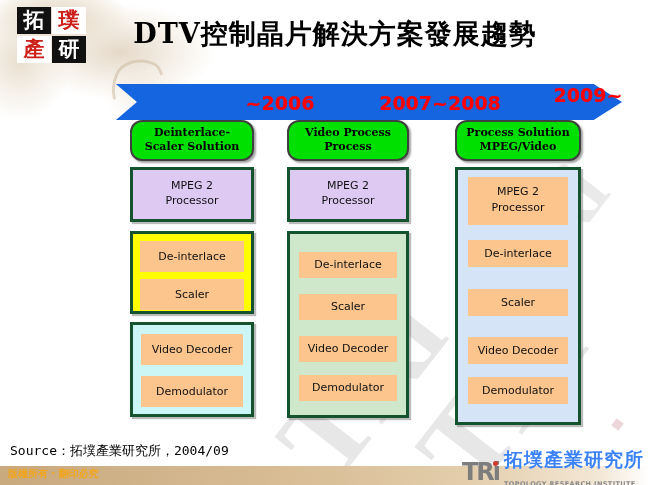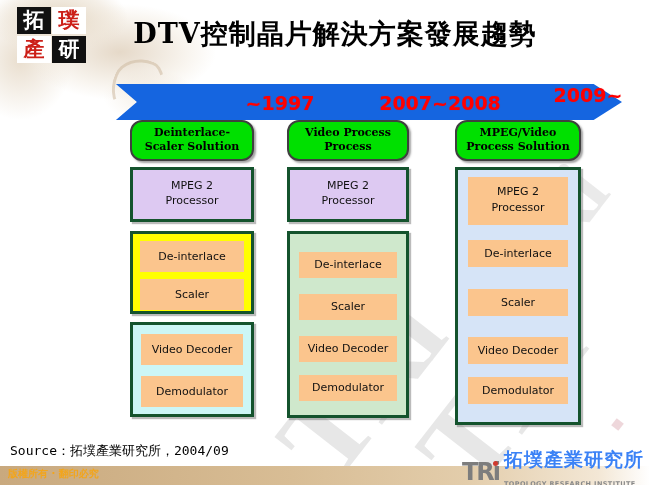--- a/index.html
+++ b/index.html
@@ -203,21 +203,21 @@
   <div class="seal-cell seal-b">璞</div>
   <div class="seal-cell seal-c">產</div>
   <div class="seal-cell seal-d">研</div>
 </div>
 
 <div id="page-title">DTV控制晶片解決方案發展趨勢</div>
 
 <div id="timeline-arrow">
   <div class="arrow-shape"></div>
   <div class="arrow-inner">
-    <div class="arrow-label al1">~1997</div>
+    <div class="arrow-label al1">~2006</div>
     <div class="arrow-label al2">2007~2008</div>
     <div class="arrow-label al3">2009~</div>
   </div>
 </div>
 
 <div class="column" id="col-1">
   <div class="col-header">
     <div>Deinterlace-</div>
     <div>Scaler Solution</div>
   </div>
@@ -252,22 +252,22 @@
   <div class="blk blk-green" style="margin-top:9px;height:187px;padding:18px 9px 0;">
     <div class="cell" style="height:26px;line-height:26px;">De-interlace</div>
     <div class="cell" style="height:26px;line-height:26px;margin-top:16px;">Scaler</div>
     <div class="cell" style="height:26px;line-height:26px;margin-top:16px;">Video Decoder</div>
     <div class="cell" style="height:26px;line-height:26px;margin-top:13px;">Demodulator</div>
   </div>
 </div>
 
 <div class="column" id="col-3">
   <div class="col-header">
+    <div>Process Solution</div>
     <div>MPEG/Video</div>
-    <div>Process Solution</div>
   </div>
 
   <div class="blk blk-blue" style="margin-top:6px;height:258px;padding:7px 10px 0;">
     <div class="cell" style="height:48px;padding-top:7px;">
       <div style="line-height:16px;">MPEG 2</div>
       <div style="line-height:16px;">Processor</div>
     </div>
     <div class="cell" style="height:27px;line-height:27px;margin-top:15px;">De-interlace</div>
     <div class="cell" style="height:27px;line-height:27px;margin-top:22px;">Scaler</div>
     <div class="cell" style="height:27px;line-height:27px;margin-top:21px;">Video Decoder</div>

